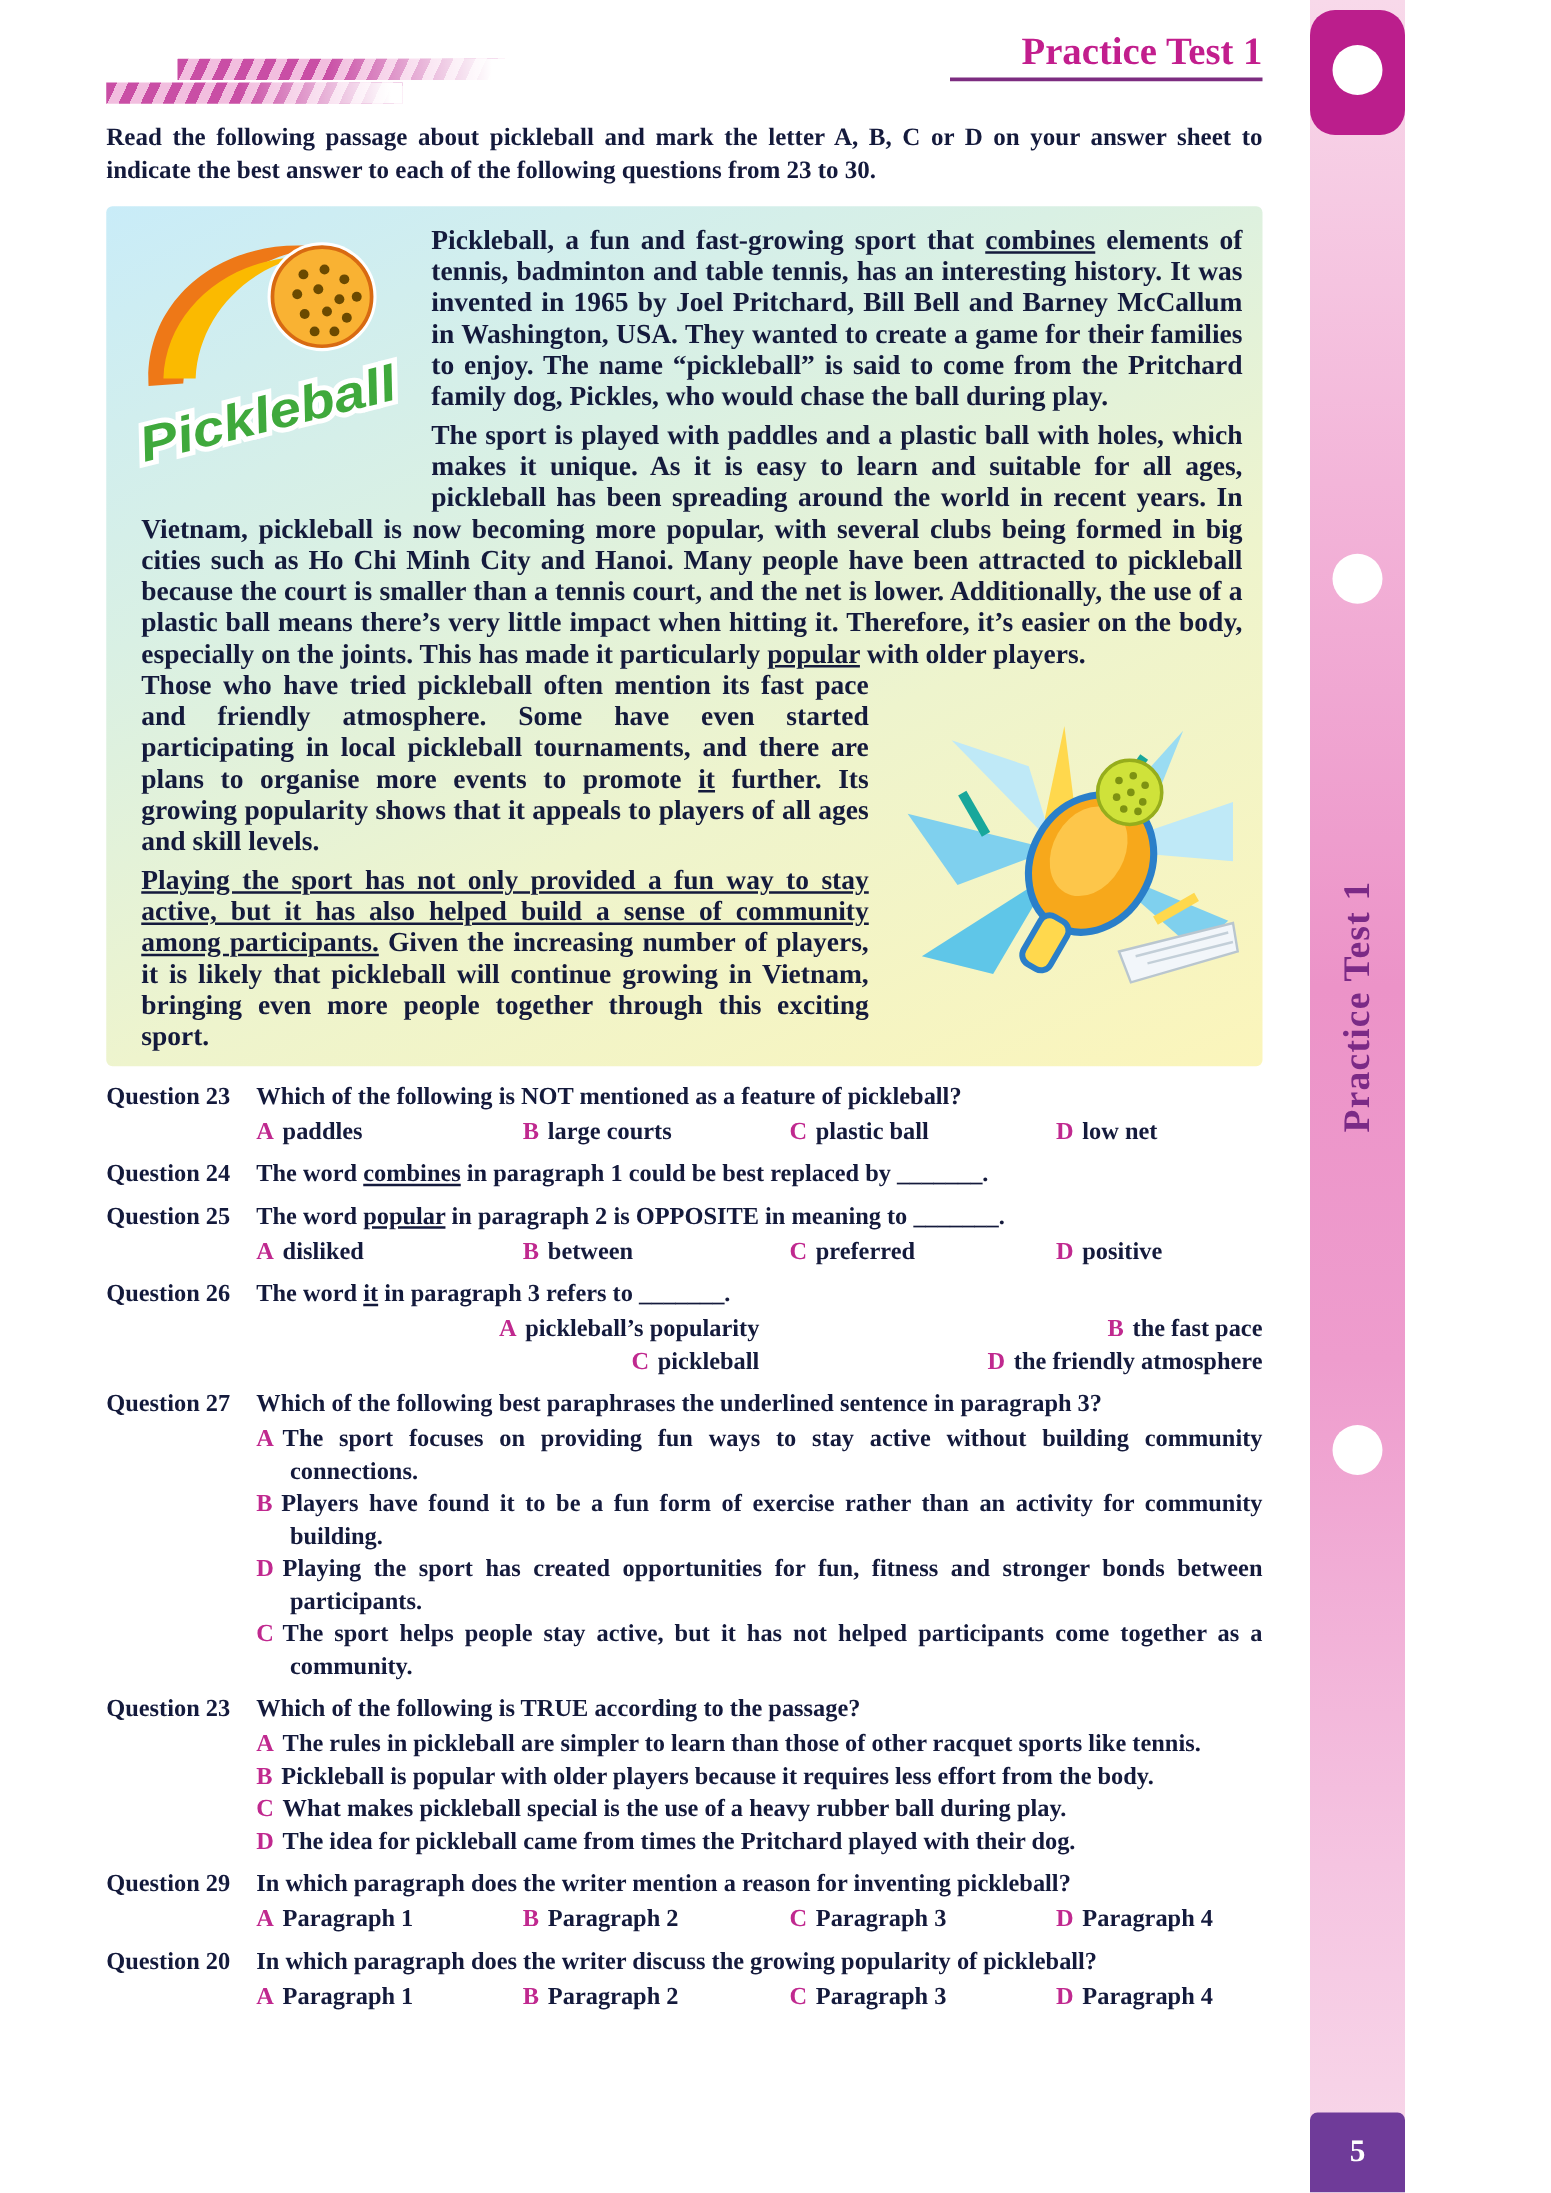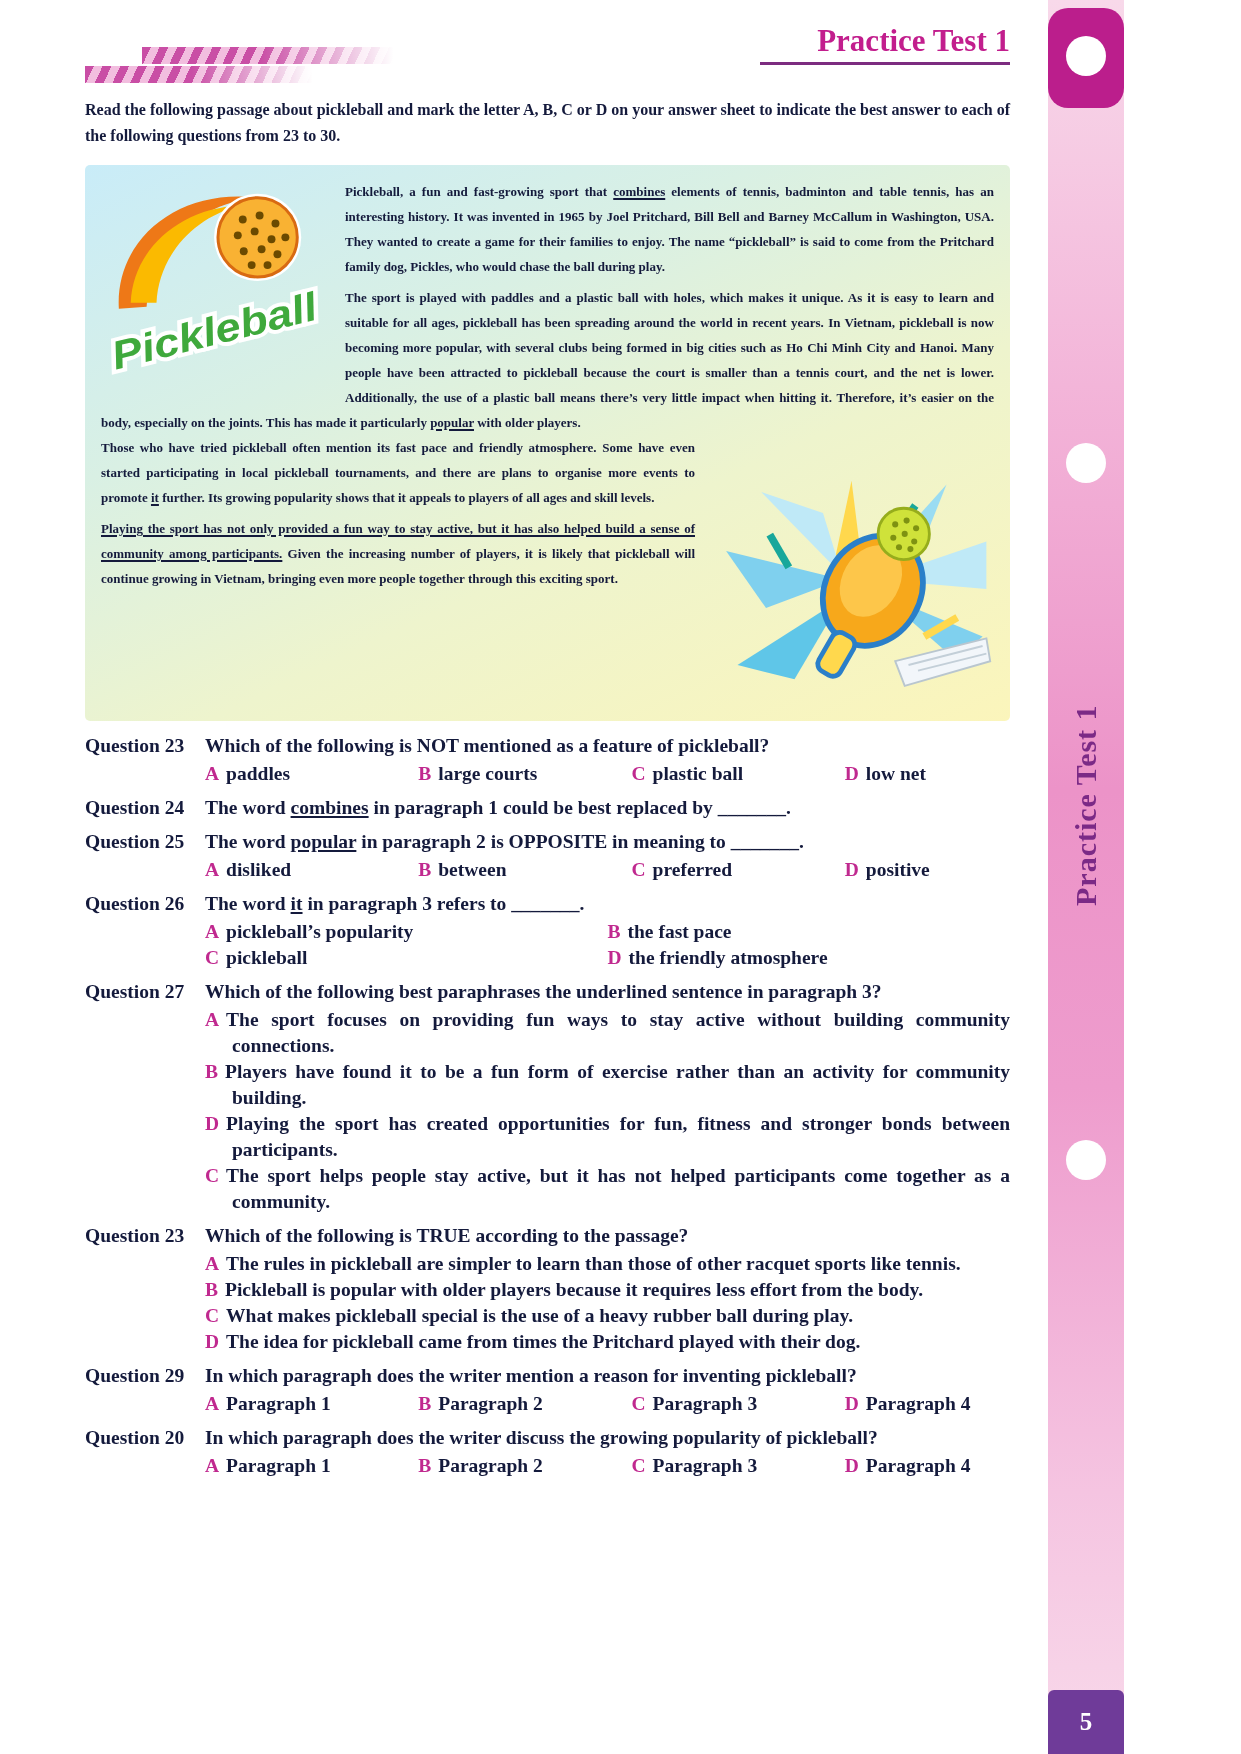--- a/index.html
+++ b/index.html
@@ -39,44 +39,44 @@
     background:#6f3b99; color:#ffffff; display:flex; align-items:center; justify-content:center;
     font-size:25px; font-weight:700; border-radius:6px 6px 0 0; z-index:3; }
 
   
   .content { position:absolute; left:85px; top:0; width:925px; }
 
   .header { margin-top:24px; text-align:right; }
   .title { display:inline-block; color:#c21e8d; font-size:31px; font-weight:700; line-height:1.1; }
   .title-rule { height:3px; background:#7c2c80; width:250px; margin-left:auto; margin-top:4px; }
 
-  .instructions { margin-top:32px; font-weight:700; font-size:16px; line-height:26px; text-align:justify; }
+  .instructions { margin-top:32px; font-weight:700; font-size:20px; line-height:26px; text-align:justify; }
 
   
   .passage { margin-top:16px; padding:14px 16px 12px;
     background:linear-gradient(155deg, #c9ecf8 0%, #d9f0e4 32%, #eef4cd 62%, #fbf5bb 100%);
     border-radius:5px; overflow:hidden; }
-  .passage p { text-align:justify; font-weight:700; font-size:13px; line-height:25px; }
+  .passage p { text-align:justify; font-weight:700; font-size:22px; line-height:25px;margin-left:12px; }
   .passage p + p { margin-top:6px; }
   .u { text-decoration:underline; text-decoration-thickness:1.5px; text-underline-offset:2px; }
 
   .logo-float { float:left; width:228px; height:200px; margin:0 16px 8px 0; }
   .illus-float { float:right; width:285px; height:240px; margin:34px 0 0 14px; }
 
   
   .questions { margin-top:12px; }
   .question { display:flex; margin-top:8px; }
   .q-label { flex:0 0 120px; font-weight:700; font-size:19.5px; line-height:26px; }
   .q-body { flex:1; }
   .q-text { font-weight:700; font-size:19.5px; line-height:26px; }
   .options { margin-top:2px; font-size:19.5px; line-height:26px; font-weight:700; }
   .options.row4 { display:flex;gap:48px; }
   .row4 .option { width:25%; }
   .options.grid2 { display:flex; flex-wrap:wrap; }
-  .grid2 .option { width:50%; }
+  .grid2 .option { width:50%;text-align:right; }
   .stack .option { display:block; padding-left:27px; text-indent:-27px; text-align:justify; }
   .letter { color:#c0298f; font-weight:700; margin-right:7px; }
 </style>
 </head>
 <body>
 
 <div class="side-strip">
   <div class="side-circle c1"></div>
   <div class="side-circle c2"></div>
   <div class="vertical-title">Practice Test 1</div>

